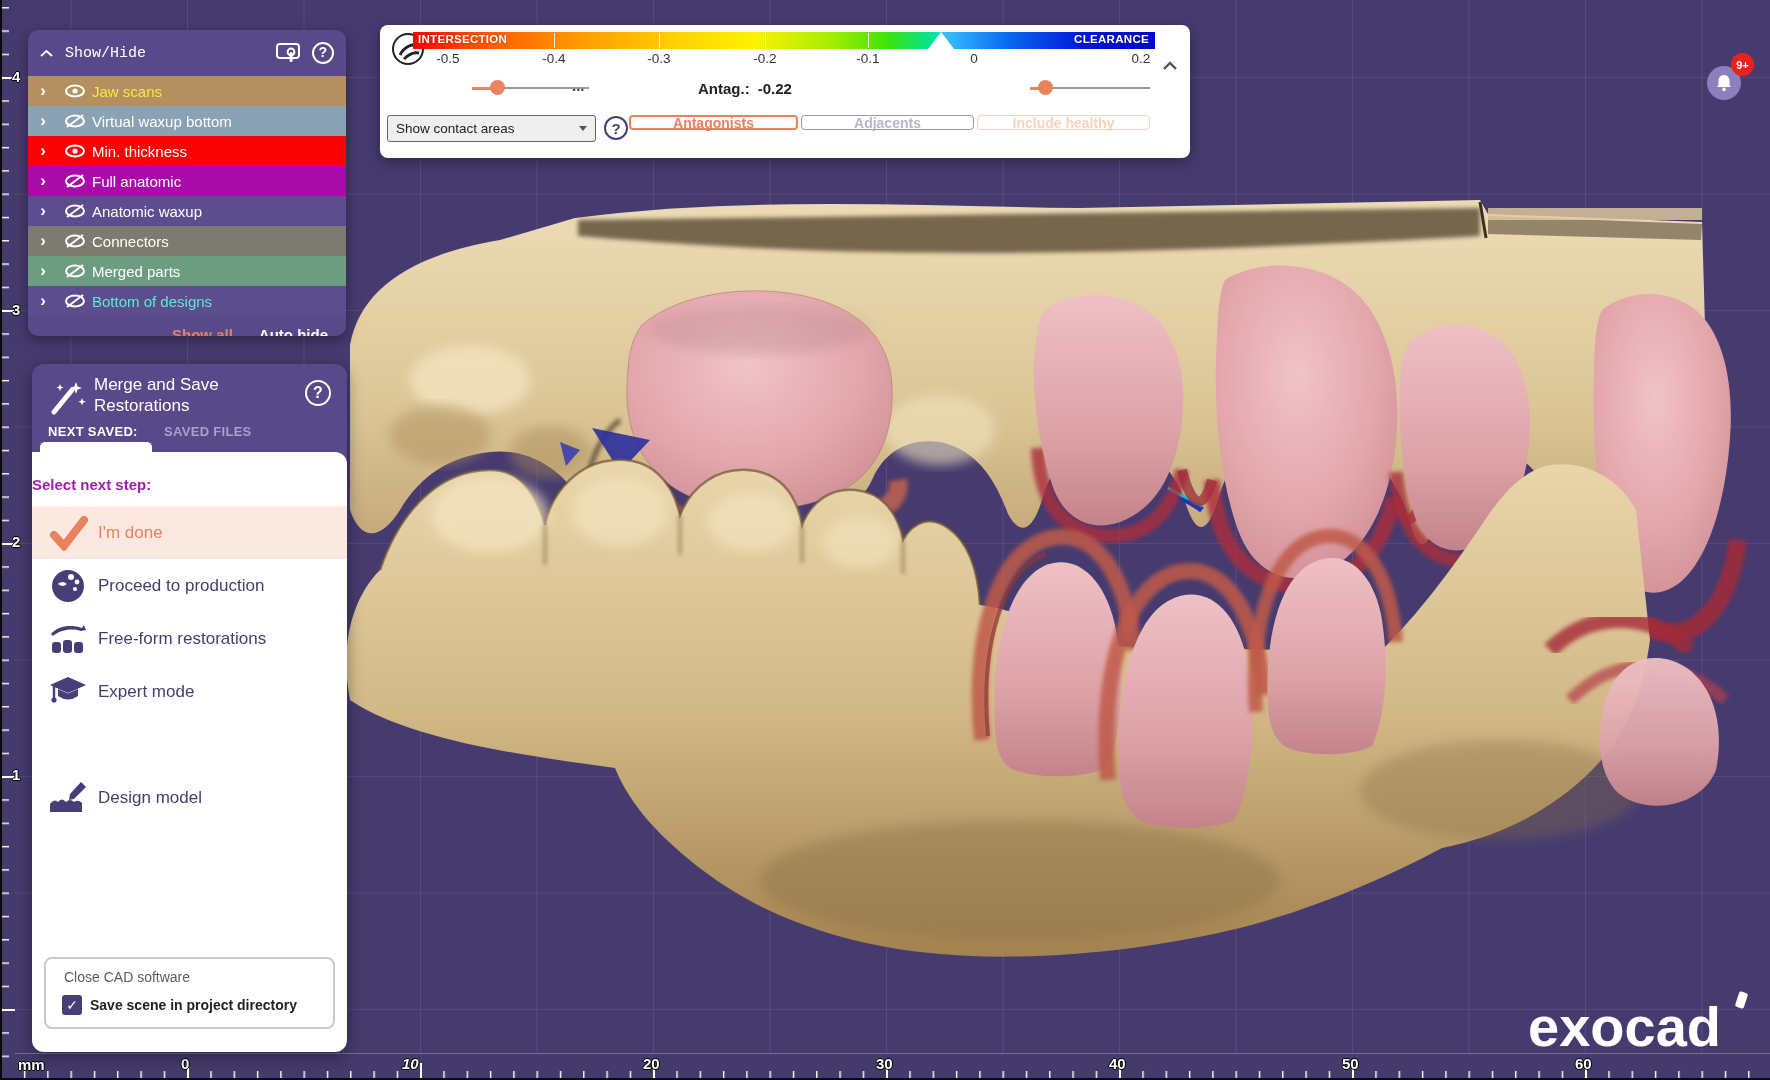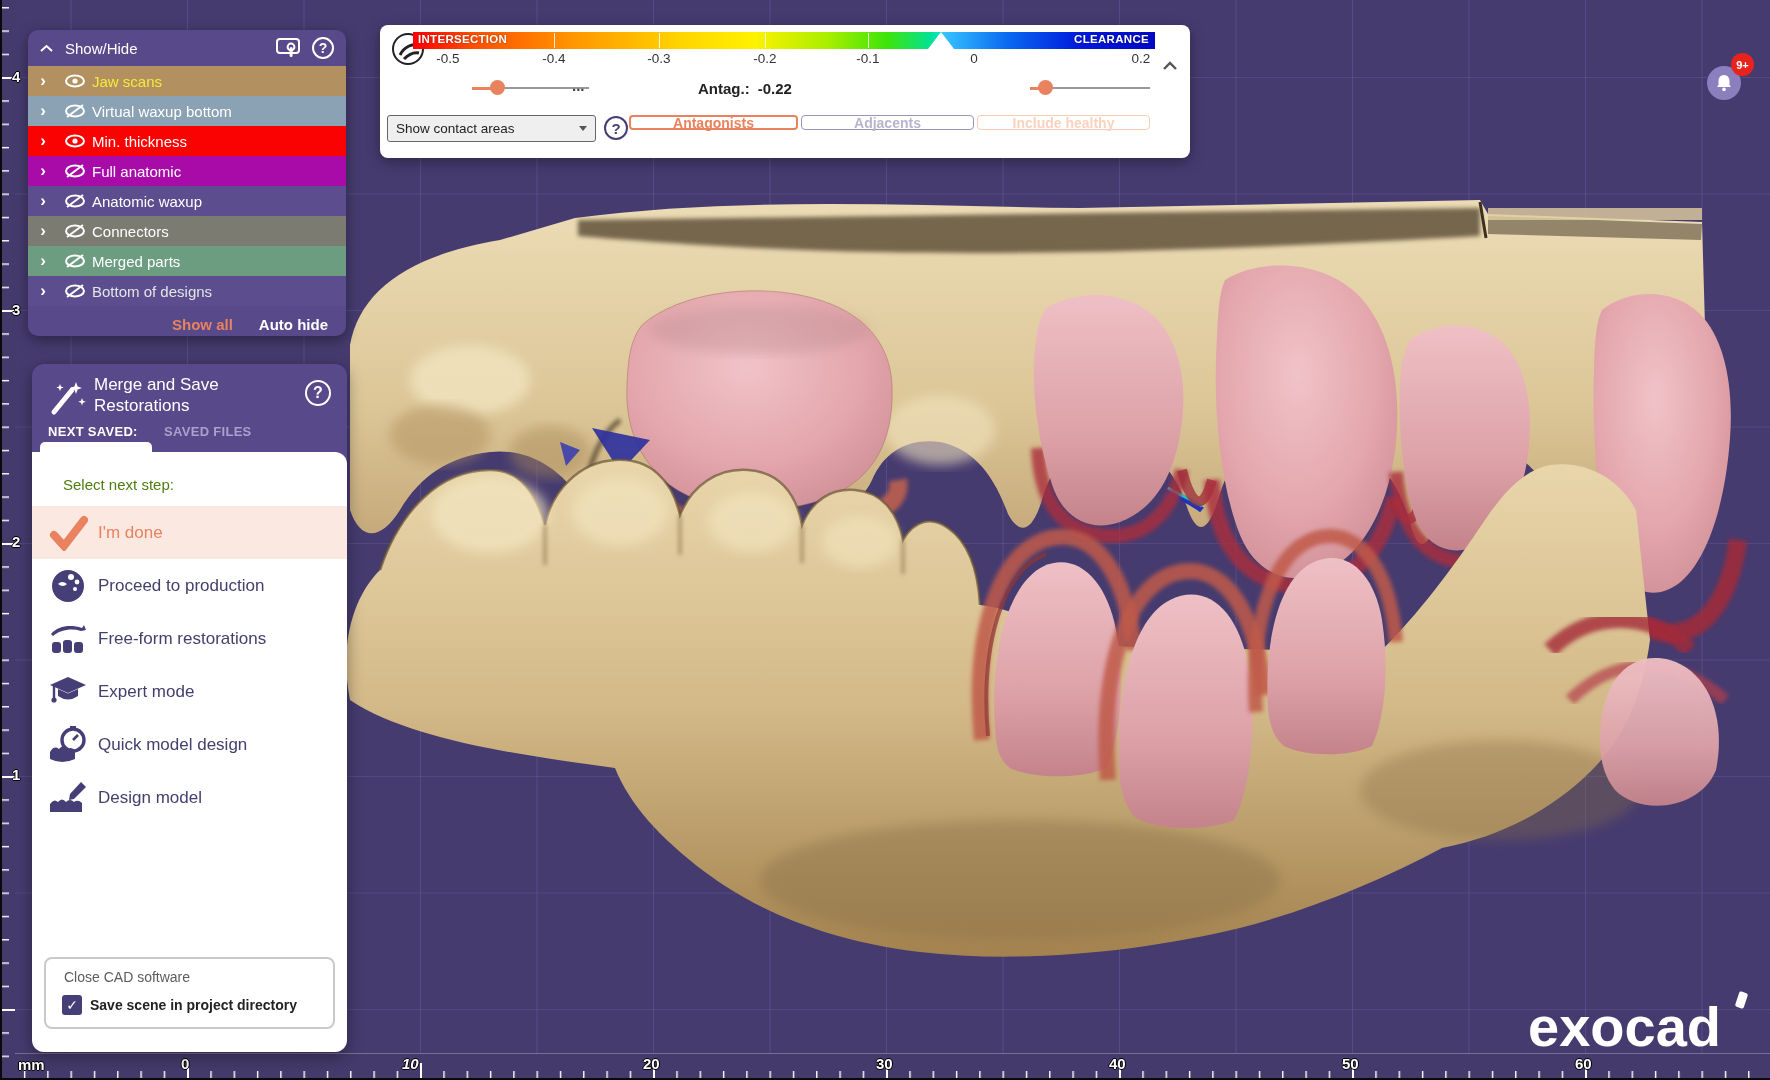--- a/index.html
+++ b/index.html
@@ -17,21 +17,21 @@
   #edge-bottom { left:0; top:1078px; width:1770px; height:2px; background:#0a0a0a; }
   #edge-left { left:0; top:0; width:2px; height:1080px; background:#0a0a0a; }
 
   
   .help-circle { display:flex; align-items:center; justify-content:center; border-radius:50%;
                  font-weight:bold; }
 
   
   #show-hide { left:28px; top:30px; width:318px; height:306px; background:#57498a; border-radius:10px;
                box-shadow:0 4px 14px rgba(0,0,0,.4); color:#fff; overflow:hidden; }
-  #sh-header { height:36px; display:flex; align-items:center; padding:0 12px; font-size:15px; }
+  #sh-header { height:46px; display:flex; align-items:center; padding:0 12px; font-size:15px;font-family:Liberation Mono, monospace; }
   #sh-header .title { margin-left:12px; flex:1; }
   .sh-row { height:30px; display:flex; align-items:center; font-size:15px; }
   .sh-chevron { width:30px; text-align:center; font-size:17px; font-weight:bold; color:#fff; }
   .sh-eye { width:34px; display:flex; justify-content:center; }
   #sh-footer { height:36px; display:flex; align-items:center; justify-content:flex-end; gap:26px; padding:0 18px; font-size:15px; font-weight:bold; }
   #show-all-btn { color:#e8825f; cursor:pointer; }
   #auto-hide-btn { color:#fff; cursor:pointer; }
 
   
   #dist-panel { left:380px; top:25px; width:810px; height:133px; background:#fff; border-radius:8px;
@@ -65,21 +65,21 @@
   #merge-panel { left:32px; top:364px; width:315px; height:688px; border-radius:12px;
                  box-shadow:0 4px 16px rgba(0,0,0,.4); background:#57498a; }
   #mp-header { position:absolute; left:0; top:0; width:100%; height:88px; color:#fff; }
   #mp-title { position:absolute; left:62px; top:10px; font-size:17px; line-height:21px; }
   #mp-help { position:absolute; right:16px; top:16px; width:26px; height:26px; border:2.5px solid #fff; color:#fff; font-size:16px; }
   .mp-tab { position:absolute; top:60px; font-size:13px; font-weight:bold; letter-spacing:.3px; cursor:pointer; }
   #tab-next { left:16px; color:#fff; }
   #tab-saved { left:132px; color:#aaa0cc; }
   #tab-indicator { position:absolute; left:8px; top:78px; width:112px; height:12px; background:#fff; border-radius:5px 5px 0 0; }
   #mp-body { position:absolute; left:0; top:88px; width:100%; height:600px; background:#fff; border-radius:0 12px 12px 12px; }
-  #mp-subtitle { position:absolute; left:31px; top:24px; font-size:15px; font-weight:normal; color:#4d7c0f; }
+  #mp-subtitle { position:absolute; left:0; top:24px; font-size:15px; font-weight:bold; color:#a21caf; }
   .opt-row { position:absolute; left:0; width:100%; height:53px; display:flex; align-items:center; cursor:pointer; }
   .opt-row.selected { background:#fbe9e1; }
   .opt-icon { width:44px; margin-left:14px; display:flex; justify-content:center; }
   .opt-label { margin-left:8px; font-size:17px; color:#44406e; }
   .opt-row.selected .opt-label { color:#e8825f; }
   #close-box { position:absolute; left:12px; top:505px; width:291px; height:72px; border:2px solid #c9c9c9; border-radius:8px; background:#fff; }
   #close-box .lbl1 { position:absolute; left:18px; top:10px; font-size:14px; color:#5c5c5c; }
   #cad-checkbox { position:absolute; left:16px; top:36px; width:20px; height:20px; background:#463e76; border-radius:3px;
                   color:#fff; font-size:14px; display:flex; align-items:center; justify-content:center; cursor:pointer; }
   #close-box .lbl2 { position:absolute; left:44px; top:38px; font-size:14px; font-weight:bold; color:#222; }
@@ -361,21 +361,21 @@
     <span style="color: rgb(255, 255, 255);">Merged parts</span>
   </div>
   <div class="sh-row" style="background-color: rgb(91, 77, 142);">
     <span class="sh-chevron">›</span>
     <span class="sh-eye">
         <svg width="22" height="16">
           <ellipse cx="11" cy="8" rx="9" ry="5.5" fill="none" stroke="#fff" stroke-width="2"></ellipse>
           <line x1="3" y1="14" x2="19" y2="2" stroke="#fff" stroke-width="2"></line>
         </svg>
       </span>
-    <span style="color: #e5e5e5;">Bottom of designs</span>
+    <span style="color: #5eead4;">Bottom of designs</span>
   </div>
   <div id="sh-footer">
     <span id="show-all-btn">Show all</span>
     <span id="auto-hide-btn">Auto hide</span>
   </div>
 </div>
 
 <div id="dist-panel" class="abs">
   <svg id="contact-icon" class="abs" style="overflow:visible">
     <path d="M6,20 C10,12 18,8 26,10" fill="none" stroke="#222" stroke-width="3"></path>
@@ -478,31 +478,20 @@
       <span class="opt-icon">
         <svg width="40" height="34">
             <path d="M20,2 L38,10 L20,18 L2,10 Z" fill="#463e76"></path>
           <path d="M10,14 v7 q10,7 20,0 v-7 l-10,4.5 Z" fill="#463e76"></path>
           <path d="M6,11 v12" stroke="#463e76" stroke-width="2.4"></path>
             <circle cx="6" cy="25" r="2.6" fill="#463e76"></circle>
           </svg>
       </span>
       <span class="opt-label">Expert mode</span>
     </div>
-    <div class="opt-row" style="top:266px">
-      <span class="opt-icon">
-        <svg width="40" height="38">
-            <circle cx="25" cy="14" r="11" fill="none" stroke="#463e76" stroke-width="3.4"></circle>
-          <rect x="22" y="0" width="6" height="4" fill="#463e76"></rect>
-            <line x1="25" y1="14" x2="30" y2="9" stroke="#463e76" stroke-width="2.6"></line>
-          <path d="M2,26 q4,-7 9,-3 q5,-6 9,0 q4,-3 7,2 l0,8 q-13,6 -25,0 Z" fill="#463e76"></path>
-          </svg>
-      </span>
-      <span class="opt-label">Quick model design</span>
-    </div>
     <div class="opt-row" style="top:319px">
       <span class="opt-icon">
         <svg width="40" height="36">
             <path d="M33,2 L38,7 L26,19 L21,20 L22,14 Z" fill="#463e76"></path>
           <path d="M2,24 q4,-6 8,-2 q4,-5 8,0 q4,-4 8,0 q4,-3 8,1 l0,9 H2 Z" fill="#463e76"></path>
           </svg>
       </span>
       <span class="opt-label">Design model</span>
     </div>
 

